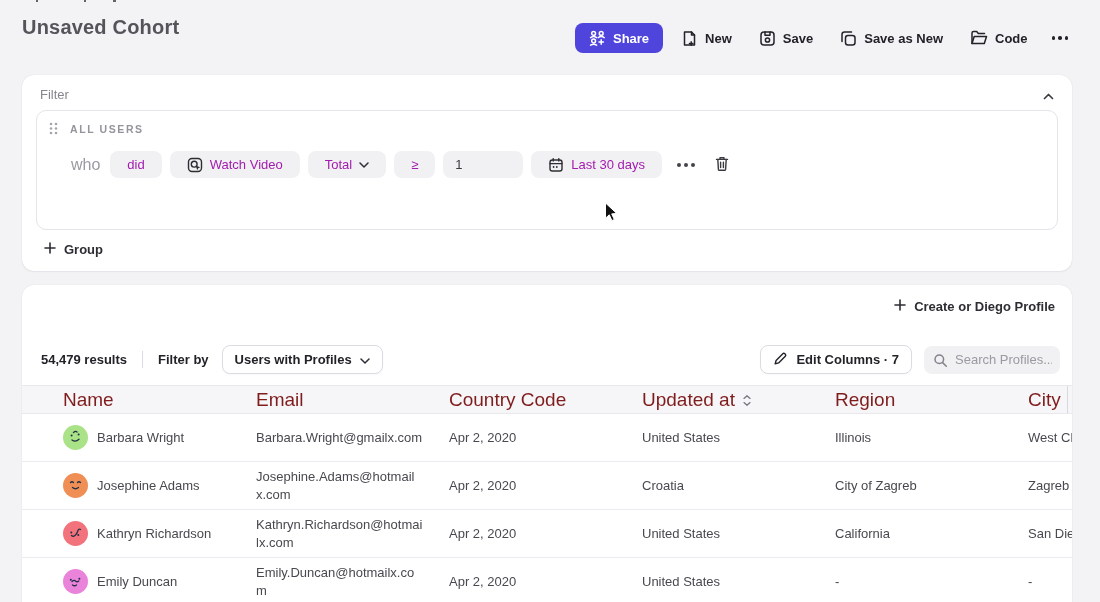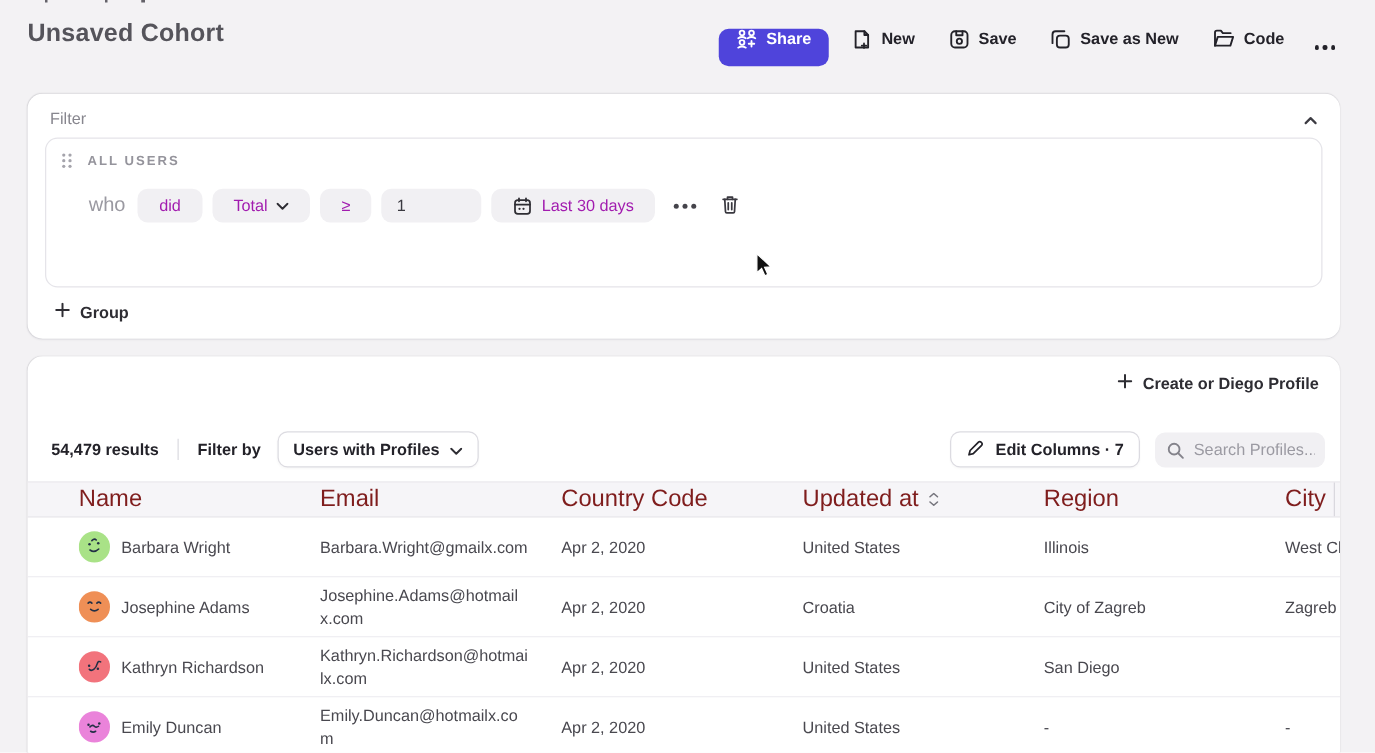--- a/index.html
+++ b/index.html
@@ -4,21 +4,21 @@
 <style>
   * { margin:0; padding:0; box-sizing:border-box; }
   html,body { width:1100px; height:602px; overflow:hidden; }
   body { font-family:"Liberation Sans", sans-serif; background:#f3f2f4; position:relative; color:#2e2d33; }
 
   .artifact { position:absolute; background:#4a4950; opacity:.85; }
 
   
   .page-title { position:absolute; left:22px; top:16px; font-size:20px; font-weight:700; color:#55545b; letter-spacing:.2px; }
   .actions { position:absolute; right:26px; top:23px; height:30px; display:flex; align-items:center; gap:9px; }
-  .btn { display:flex; align-items:flex-start; gap:7px; height:30px; border:none; background:transparent; cursor:pointer;
+  .btn { display:flex; align-items:center; gap:7px; height:30px; border:none; background:transparent; cursor:pointer;
          font-family:inherit; font-size:13px; font-weight:700; color:#232229; padding:0 9px; border-radius:8px; }
   .btn svg { display:block; }
   .btn-primary { color:#fff; padding:0 14px; }
   .more-dots { display:flex; gap:3px; align-items:center; padding:0 6px; }
   .more-dots i { width:3.5px; height:3.5px; border-radius:50%; background:#232229; display:block; }
 
   
   .card { position:absolute; left:22px; width:1050px; background:#fff; border-radius:12px;
           box-shadow:0 1px 2px rgba(25,25,45,.06), 0 0 1px rgba(25,25,45,.14); }
   .card-filter { top:75px; height:196px; }
@@ -180,20 +180,30 @@
       <span class="group-label">ALL USERS</span>
     </div>
 
     <div class="filter-row">
       <span class="who-label">who</span>
 
       <button class="pill">
         <span>did</span>
       </button>
 
+      <button class="pill">
+        <span>
+          <svg width="16" height="16" viewBox="0 0 16 16" fill="none" stroke="#2e2d33" stroke-width="1.4" stroke-linejoin="round">
+            <rect x="1.5" y="1.5" width="13" height="13" rx="3.5"></rect>
+            <circle cx="7.2" cy="7.2" r="2.9"></circle>
+            <path d="M8.6 8.6 L13.2 10.3 L11.2 11.2 L10.3 13.2 z" fill="#2e2d33" stroke="none"></path>
+          </svg>
+        </span>
+        <span>Watch Video</span>
+      </button>
 
       <button class="pill">
         <span>Total</span>
         <span>
           <svg width="10" height="6" viewBox="0 0 10 6" fill="none" stroke="#2e2d33" stroke-width="1.5" stroke-linecap="round" stroke-linejoin="round">
               <path d="M1 1 L5 5 L9 1"></path>
             </svg>
         </span>
       </button>
 
@@ -364,20 +374,21 @@
             <circle cx="8.3" cy="11.5" r="1" fill="#233046" stroke="none"></circle>
               <circle cx="15.3" cy="14" r="1" fill="#233046" stroke="none"></circle>
             <path d="M8.5 14.5 Q10 16 12 14.5 Q14 13 15 9.5 Q15.7 7.5 17.5 8.5"></path>
           </svg>
         </span>
         <span>Kathryn Richardson</span>
       </div>
       <div class="td email">Kathryn.Richardson@hotmailx.com</div>
       <div class="td">Apr 2, 2020</div>
       <div class="td">United States</div>
+      <div class="td">California</div>
       <div class="td city">San Diego</div>
     </div>
 
     <div class="tr">
       <div class="td name-cell">
         <span class="avatar" style="background-color: rgb(234, 131, 218);">
           <svg width="25" height="25" viewBox="0 0 25 25" fill="none" stroke="#233046" stroke-width="1.3" stroke-linecap="round">
             <circle cx="7.8" cy="10.8" r="1" fill="#233046" stroke="none"></circle>
               <circle cx="16.4" cy="9.8" r="1" fill="#233046" stroke="none"></circle>
             <path d="M9 12.5 Q11 10.5 12.5 12 Q14 13.5 15.8 12"></path>

